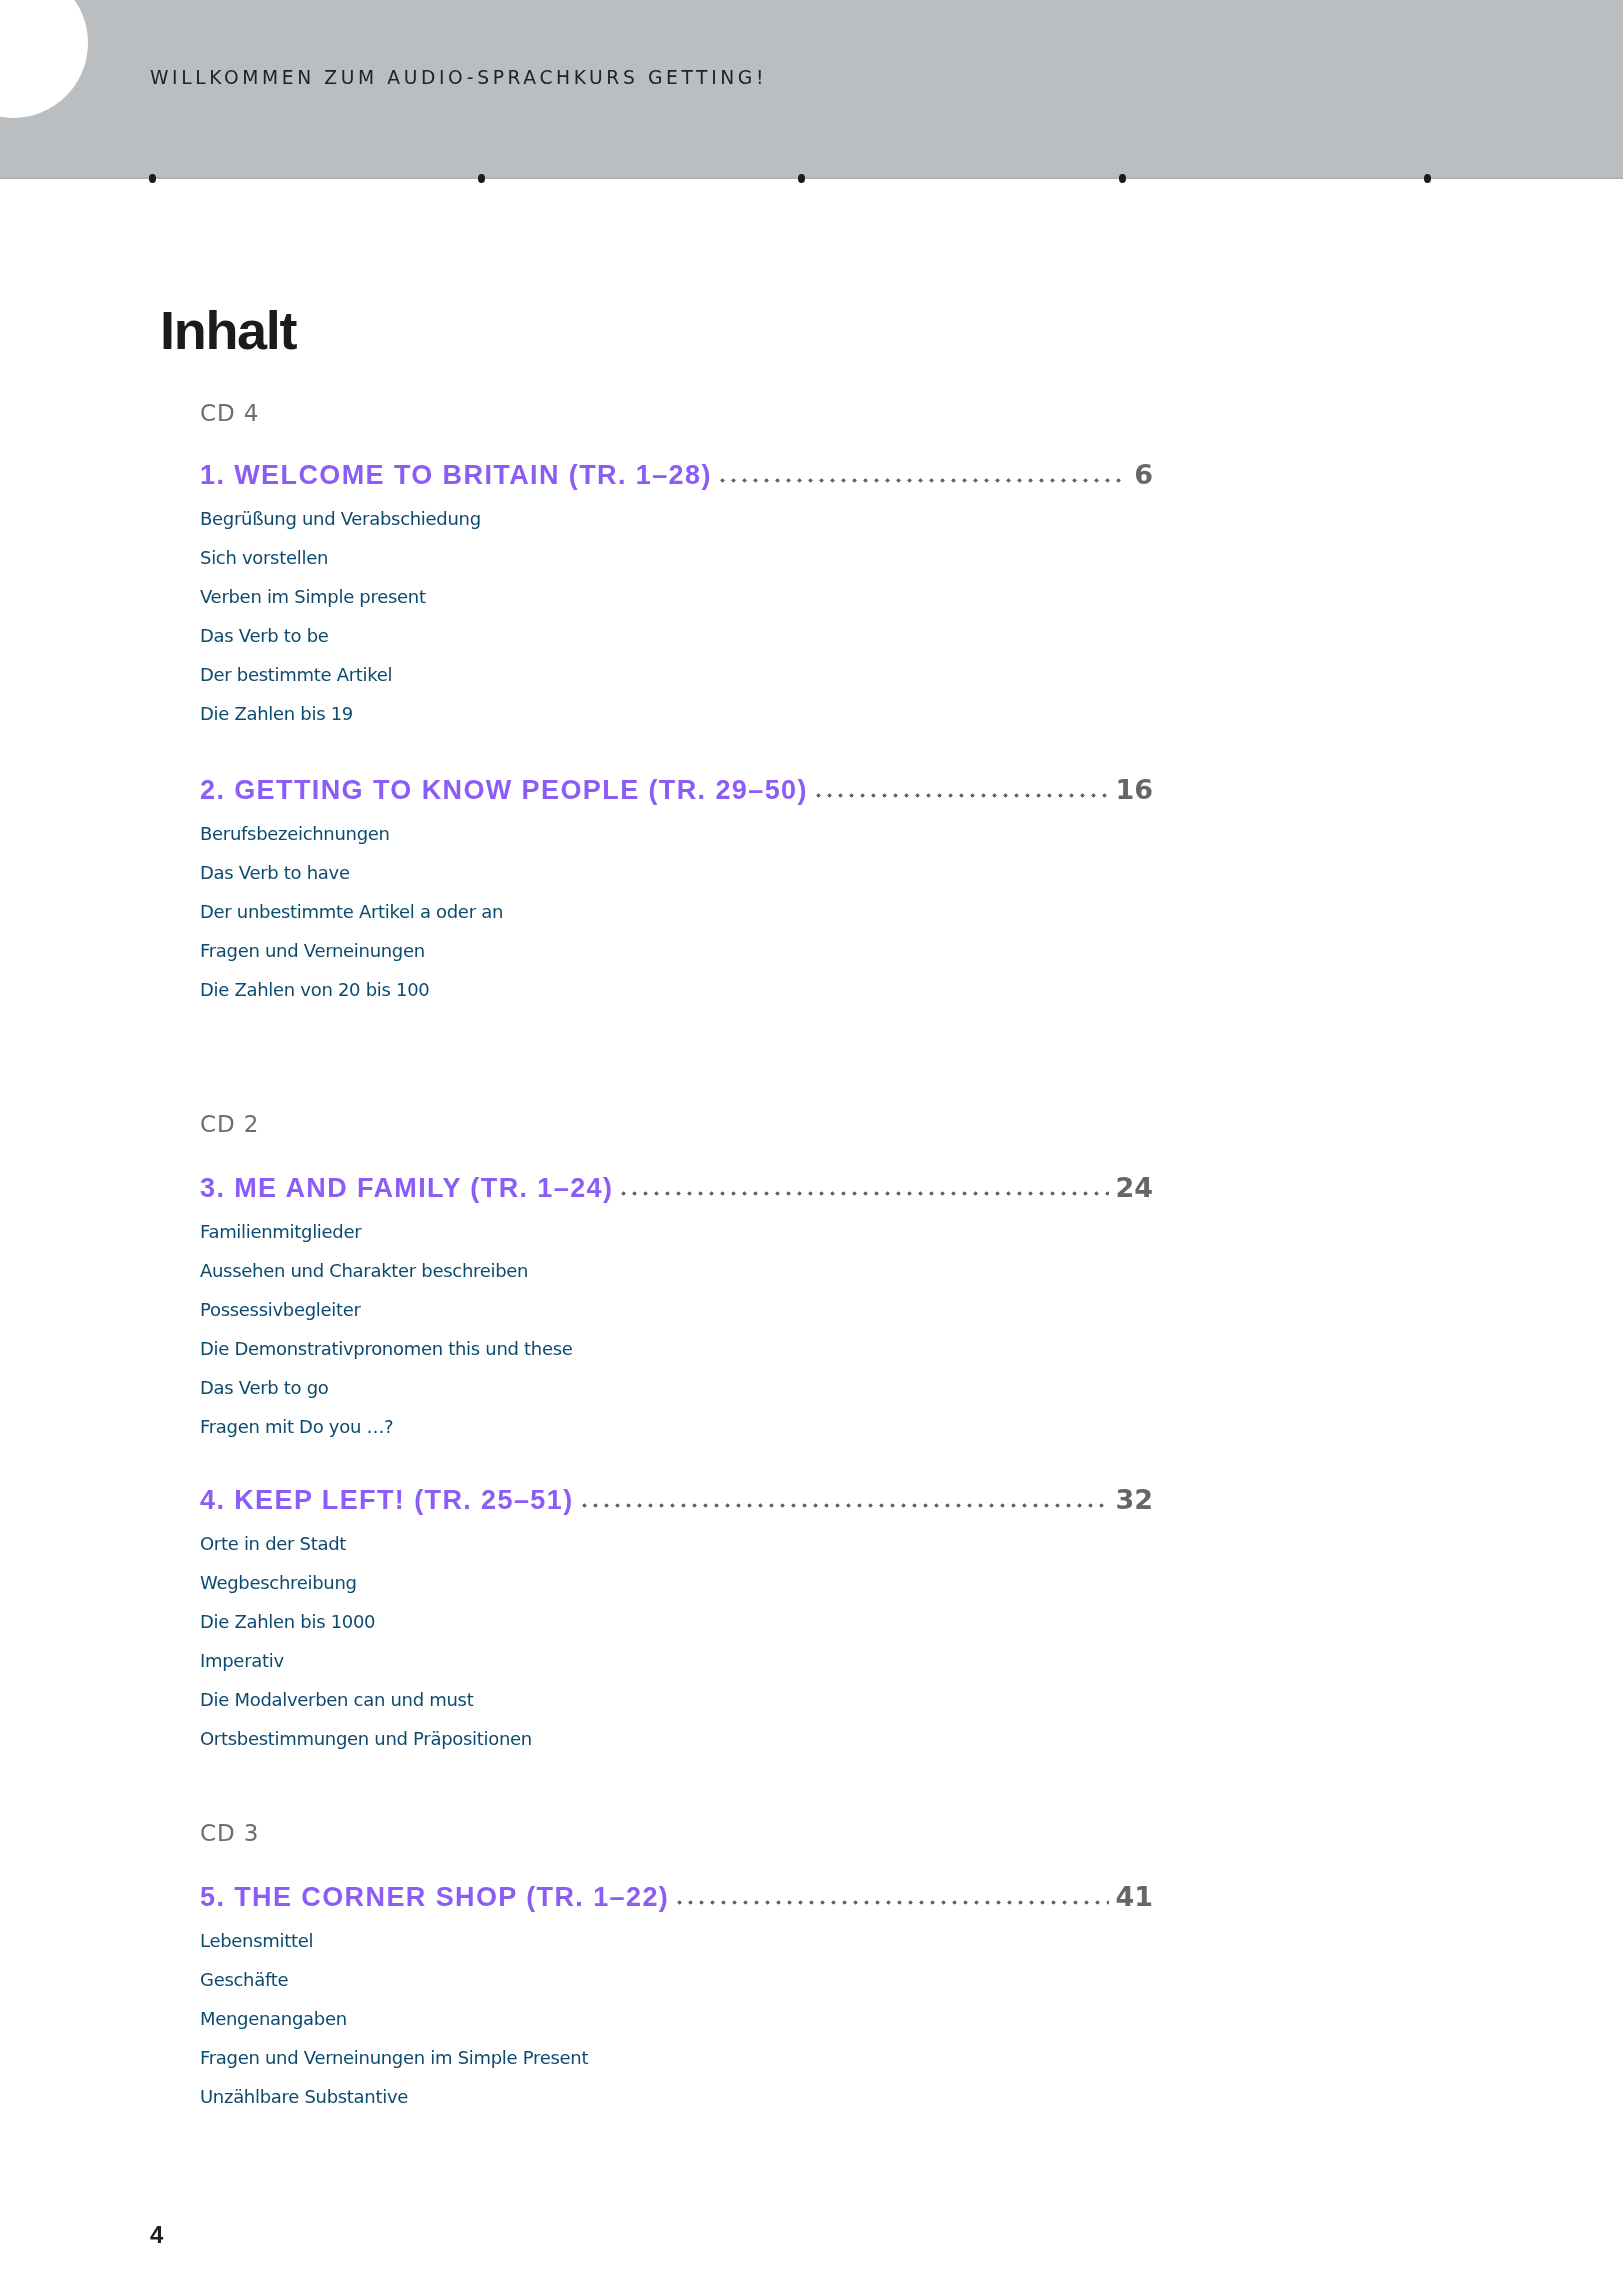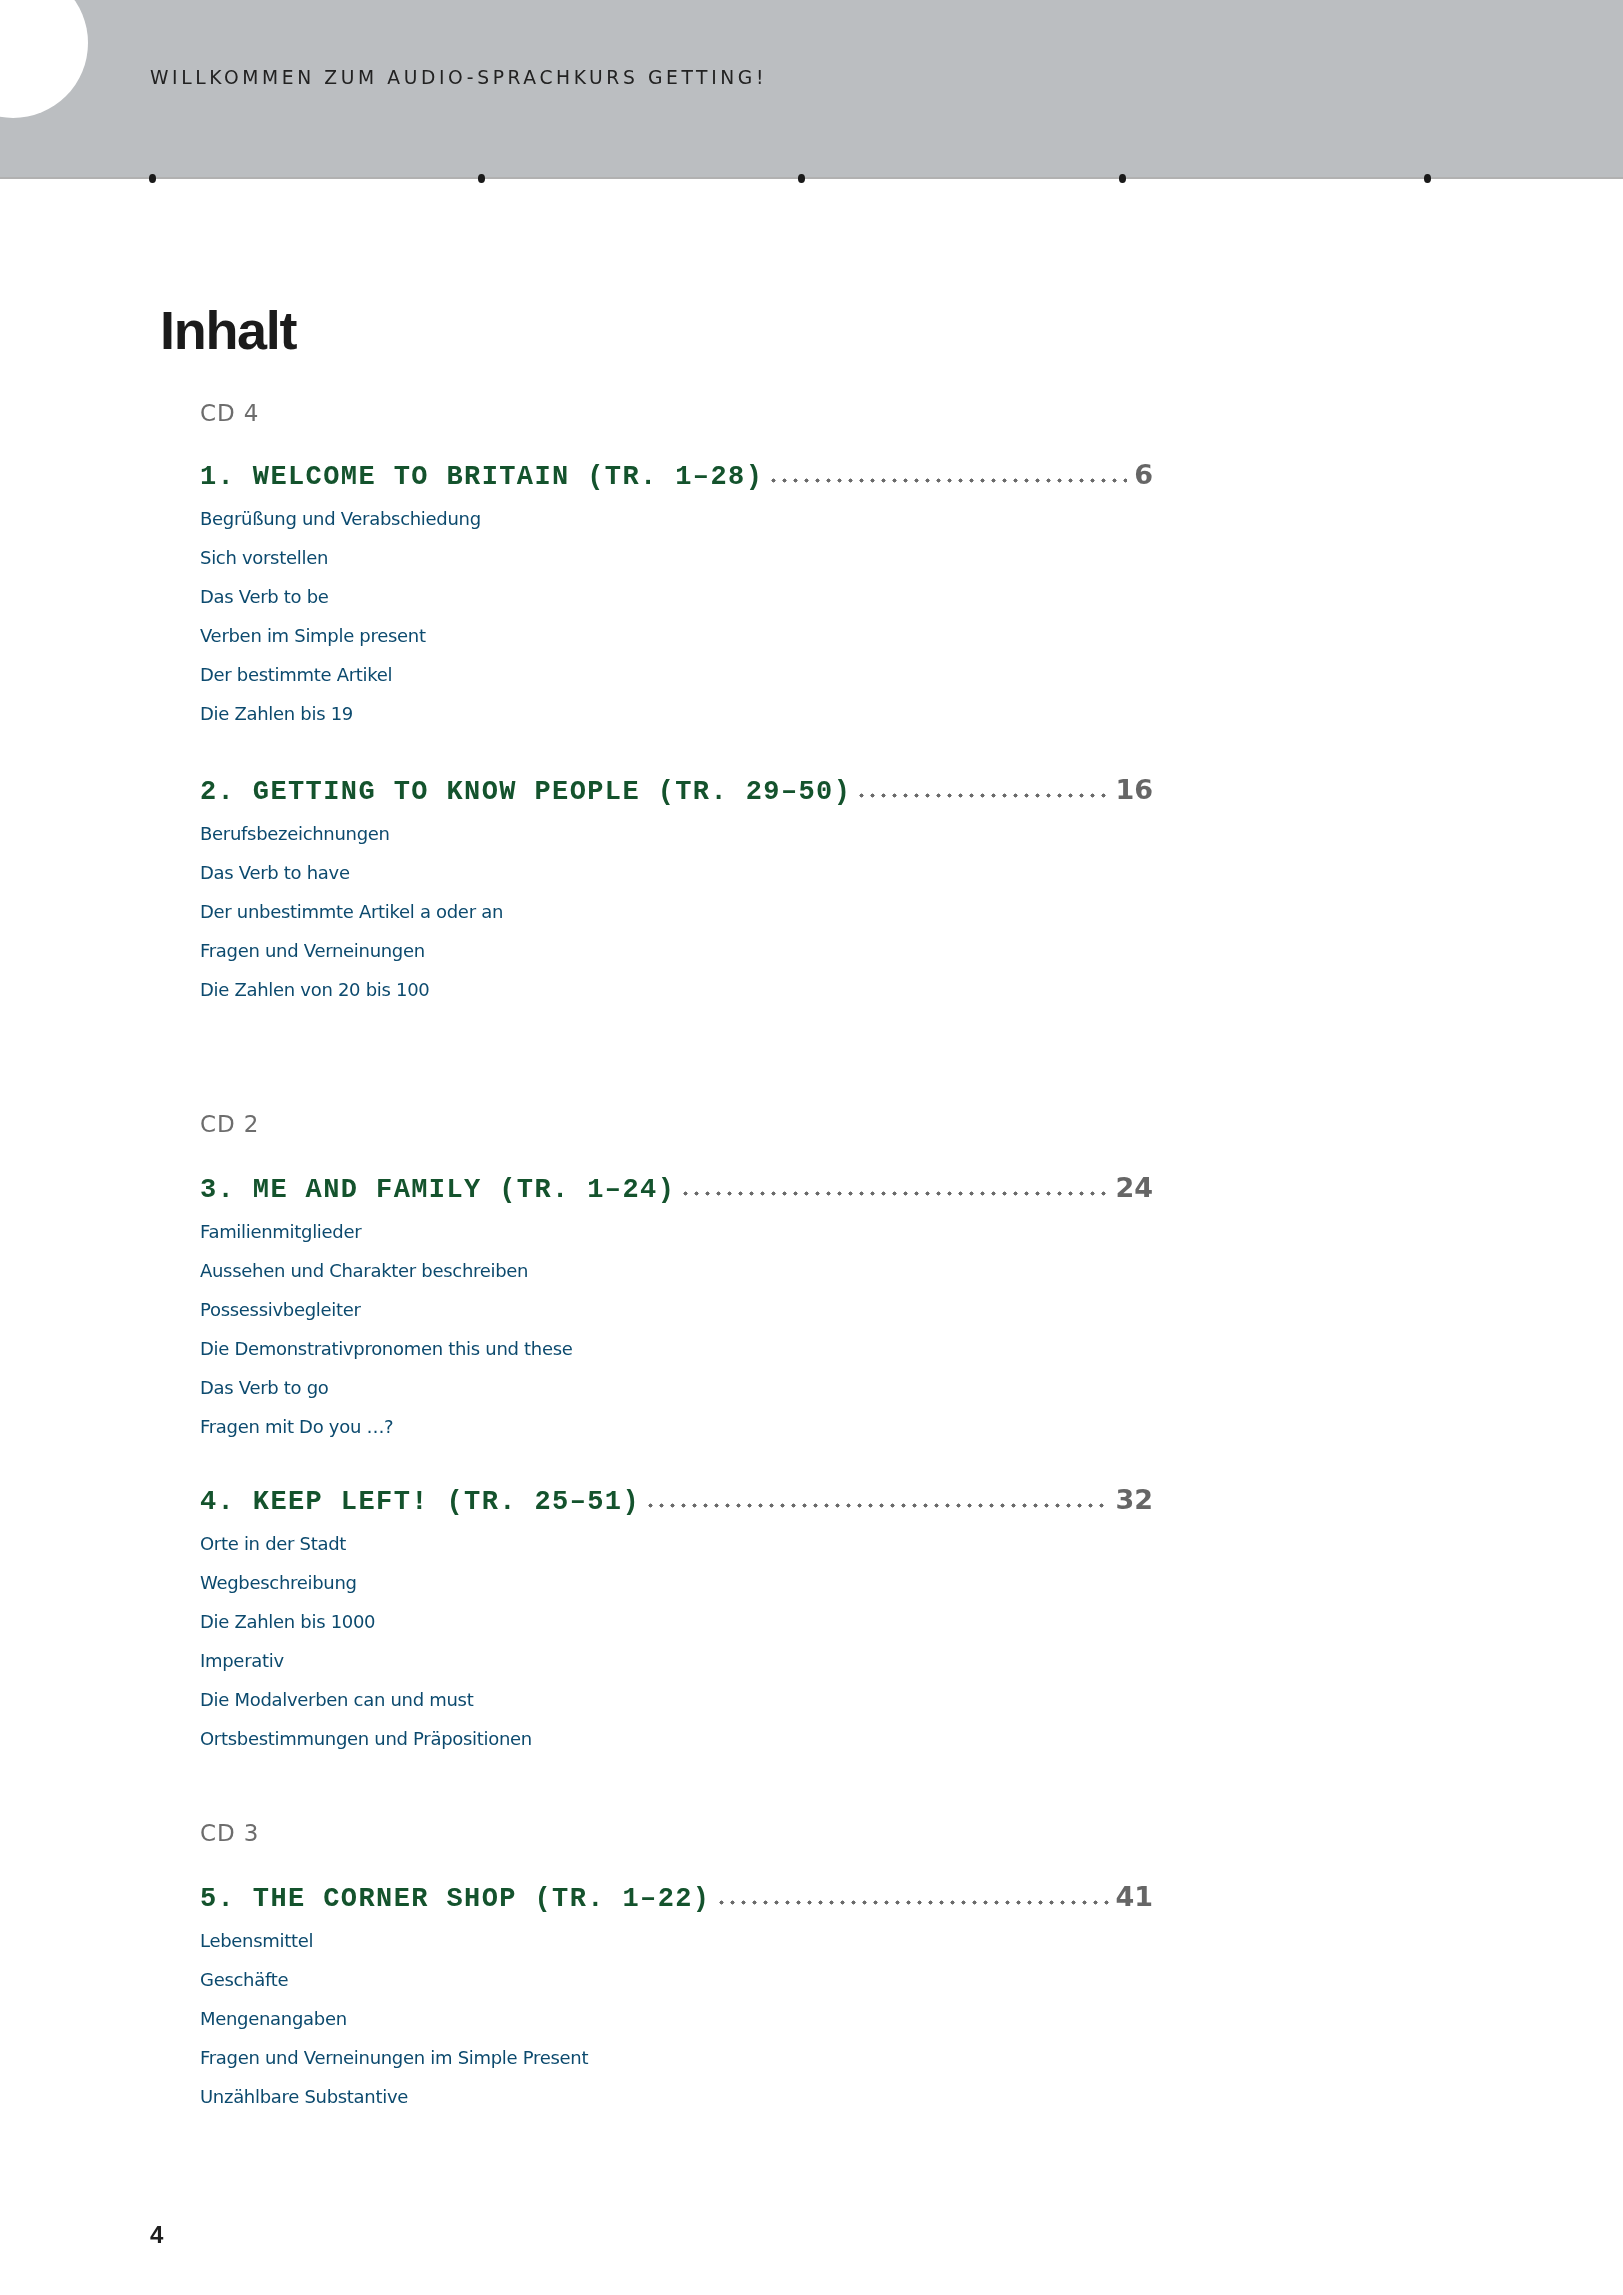--- a/index.html
+++ b/index.html
@@ -28,22 +28,22 @@
   }
   .cd {
     position: absolute; left: 200px; font-size: 23px; color: #6d6d6d; letter-spacing: 0.9px;
     font-family: "DejaVu Sans", sans-serif;
   }
   .section { position: absolute; left: 200px; width: 953px; }
   .heading {
     display: flex; align-items: baseline; height: 34px; white-space: nowrap;
   }
   .heading-text {
-    font-family: Liberation Mono, monospace; font-weight: bold; font-size: 27px;
-    letter-spacing: 1.4px; color: #14532d;
+    font-family: Liberation Sans, sans-serif; font-weight: bold; font-size: 27px;
+    letter-spacing: 1.4px; color: #8b5cf6;
   }
   .leader {
     flex: 1; margin: 0 6.8px 0 5.1px; height: 5.1px; align-self: baseline;
     background-image: radial-gradient(circle, #6a6a6a 1.9px, transparent 2.2px);
     background-size: 11px 5.1px; background-repeat: repeat-x; background-position: left center;
     position: relative; top: -0.9px;
   }
   .page-num {
     font-family: "DejaVu Sans", sans-serif; font-weight: bold; font-size: 27px; color: #666666;
   }
@@ -76,22 +76,22 @@
 
 <div class="section" style="top:459px">
   <div class="heading">
     <span class="heading-text">1. WELCOME TO BRITAIN (TR. 1–28)</span>
     <span class="leader"></span>
     <span class="page-num">6</span>
   </div>
   <ul class="topics">
     <li>Begrüßung und Verabschiedung</li>
     <li>Sich vorstellen</li>
+    <li>Verben im Simple present</li>
     <li>Das Verb to be</li>
-    <li>Verben im Simple present</li>
     <li>Der bestimmte Artikel</li>
     <li>Die Zahlen bis 19</li>
   </ul>
 </div>
 
 <div class="section" style="top:774px">
   <div class="heading">
     <span class="heading-text">2. GETTING TO KNOW PEOPLE (TR. 29–50)</span>
     <span class="leader"></span>
     <span class="page-num">16</span>

